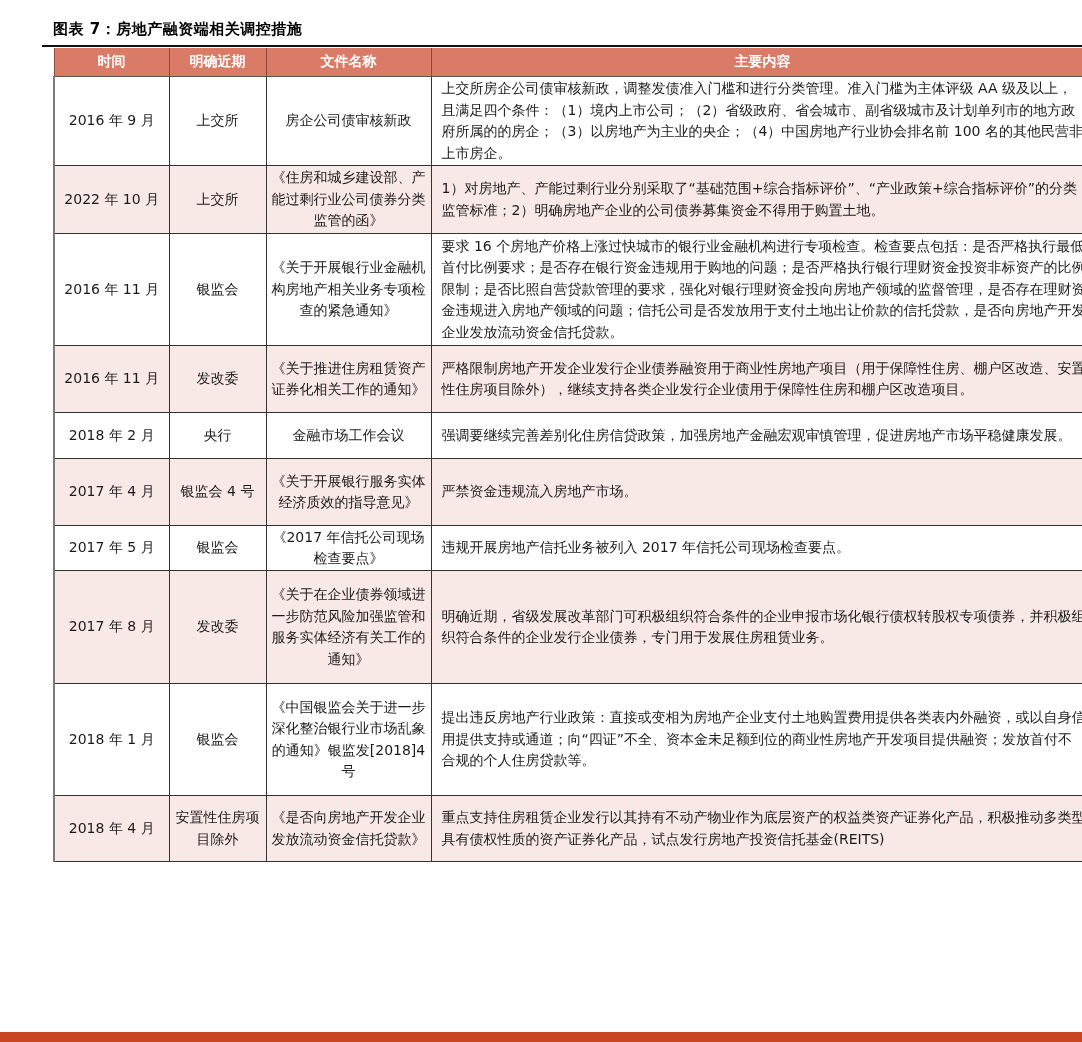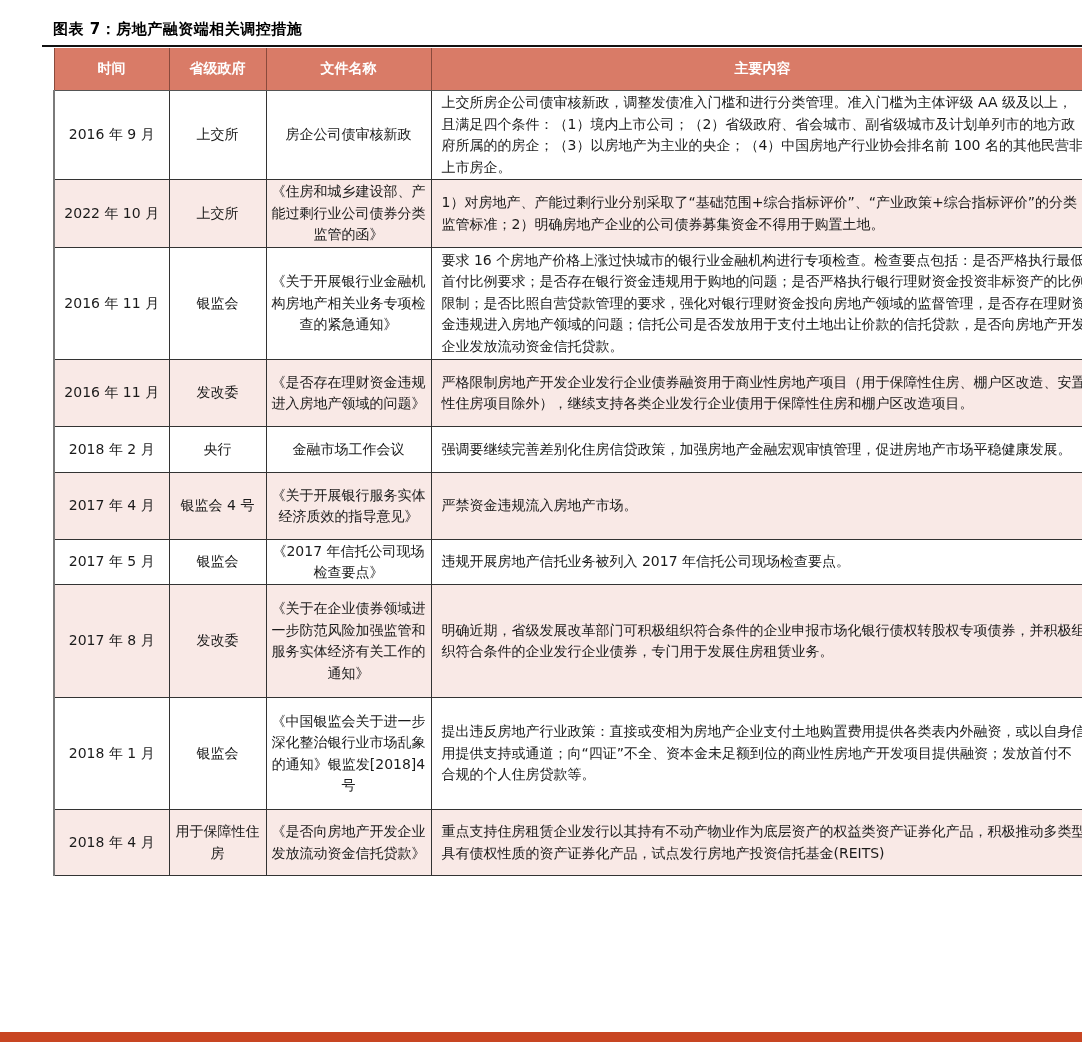--- a/index.html
+++ b/index.html
@@ -49,21 +49,21 @@
   col.c-time { width: 115px; }
   col.c-org { width: 97px; }
   col.c-doc { width: 165px; }
   col.c-content { width: 663px; }
   th {
     background: #d97b67;
     color: #ffffff;
     font-weight: bold;
     font-size: 14px;
     height: 26px;
-    padding: 8px;
+    padding: 1px;
     text-align: center;
     border-left: 1px solid #8a4a3c;
     border-right: 1px solid #8a4a3c;
     border-bottom: 1px solid #555;
   }
   td {
     border: 1px solid #333;
     padding: 0 6px;
     vertical-align: middle;
     overflow: hidden;
@@ -92,21 +92,21 @@
   <table>
     <colgroup>
       <col class="c-time">
         <col class="c-org">
         <col class="c-doc">
         <col class="c-content">
     </colgroup>
     <thead>
       <tr>
         <th>时间</th>
-        <th>省级政府</th>
+        <th>明确近期</th>
         <th>文件名称</th>
         <th>主要内容</th>
       </tr>
     </thead>
     <tbody>
       <tr class="plain" style="height:89px">
         <td class="first center">2016 年 9 月</td>
         <td class="center">上交所</td>
         <td class="center">房企公司债审核新政</td>
         <td class="content">上交所房企公司债审核新政，调整发债准入门槛和进行分类管理。准入门槛为主体评级 AA 级及以上，且满足四个条件：（1）境内上市公司；（2）省级政府、省会城市、副省级城市及计划单列市的地方政府所属的的房企；（3）以房地产为主业的央企；（4）中国房地产行业协会排名前 100 名的其他民营非上市房企。</td>
@@ -119,21 +119,21 @@
       </tr>
       <tr class="plain" style="height:112px">
         <td class="first center">2016 年 11 月</td>
         <td class="center">银监会</td>
         <td class="center">《关于开展银行业金融机构房地产相关业务专项检查的紧急通知》</td>
         <td class="content">要求 16 个房地产价格上涨过快城市的银行业金融机构进行专项检查。检查要点包括：是否严格执行最低首付比例要求；是否存在银行资金违规用于购地的问题；是否严格执行银行理财资金投资非标资产的比例限制；是否比照自营贷款管理的要求，强化对银行理财资金投向房地产领域的监督管理，是否存在理财资金违规进入房地产领域的问题；信托公司是否发放用于支付土地出让价款的信托贷款，是否向房地产开发企业发放流动资金信托贷款。</td>
       </tr>
       <tr class="alt" style="height:67px">
         <td class="first center">2016 年 11 月</td>
         <td class="center">发改委</td>
-        <td class="center">《是否存在理财资金违规进入房地产领域的问题》</td>
+        <td class="center">《关于推进住房租赁资产证券化相关工作的通知》</td>
         <td class="content">严格限制房地产开发企业发行企业债券融资用于商业性房地产项目（用于保障性住房、棚户区改造、安置性住房项目除外），继续支持各类企业发行企业债用于保障性住房和棚户区改造项目。</td>
       </tr>
       <tr class="plain" style="height:46px">
         <td class="first center">2018 年 2 月</td>
         <td class="center">央行</td>
         <td class="center">金融市场工作会议</td>
         <td class="content">强调要继续完善差别化住房信贷政策，加强房地产金融宏观审慎管理，促进房地产市场平稳健康发展。</td>
       </tr>
       <tr class="alt" style="height:67px">
         <td class="first center">2017 年 4 月</td>
@@ -154,21 +154,21 @@
         <td class="content">明确近期，省级发展改革部门可积极组织符合条件的企业申报市场化银行债权转股权专项债券，并积极组织符合条件的企业发行企业债券，专门用于发展住房租赁业务。</td>
       </tr>
       <tr class="plain" style="height:112px">
         <td class="first center">2018 年 1 月</td>
         <td class="center">银监会</td>
         <td class="center">《中国银监会关于进一步深化整治银行业市场乱象的通知》银监发[2018]4 号</td>
         <td class="content">提出违反房地产行业政策：直接或变相为房地产企业支付土地购置费用提供各类表内外融资，或以自身信用提供支持或通道；向“四证”不全、资本金未足额到位的商业性房地产开发项目提供融资；发放首付不合规的个人住房贷款等。</td>
       </tr>
       <tr class="alt" style="height:66px">
         <td class="first center">2018 年 4 月</td>
-        <td class="center">用于保障性住房</td>
+        <td class="center">安置性住房项目除外</td>
         <td class="center">《是否向房地产开发企业发放流动资金信托贷款》</td>
         <td class="content">重点支持住房租赁企业发行以其持有不动产物业作为底层资产的权益类资产证券化产品，积极推动多类型具有债权性质的资产证券化产品，试点发行房地产投资信托基金(REITS)</td>
       </tr>
     </tbody>
   </table>
 </div>
 
 <div class="bottom-bar"></div>
 
 </body></html>

